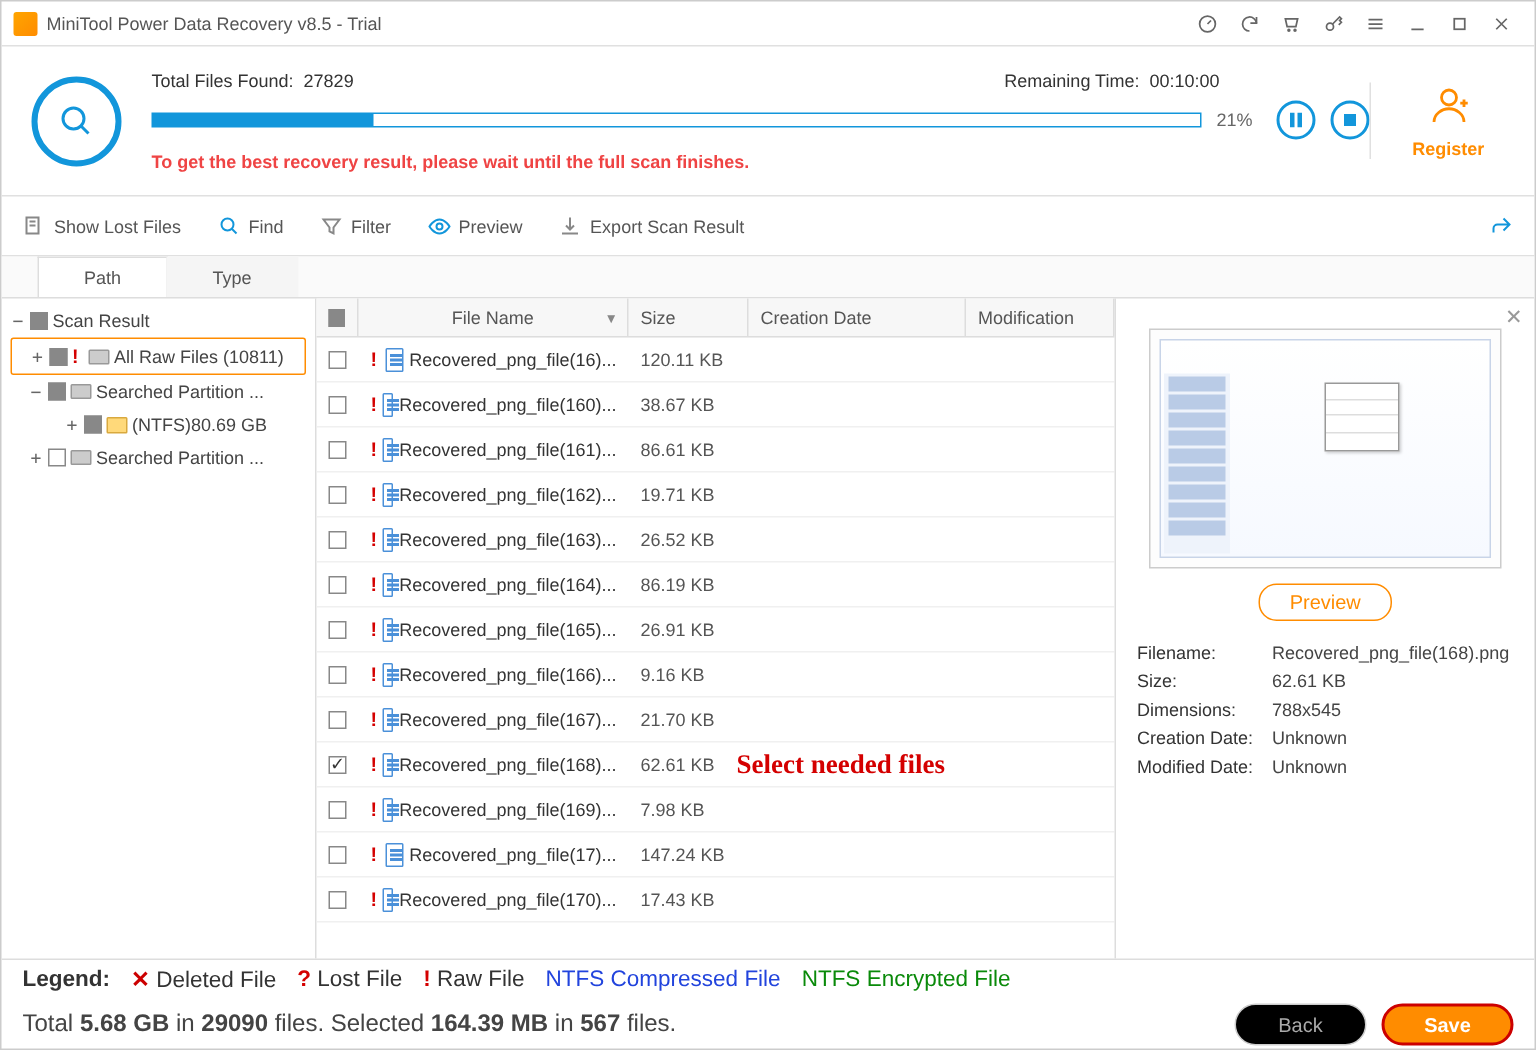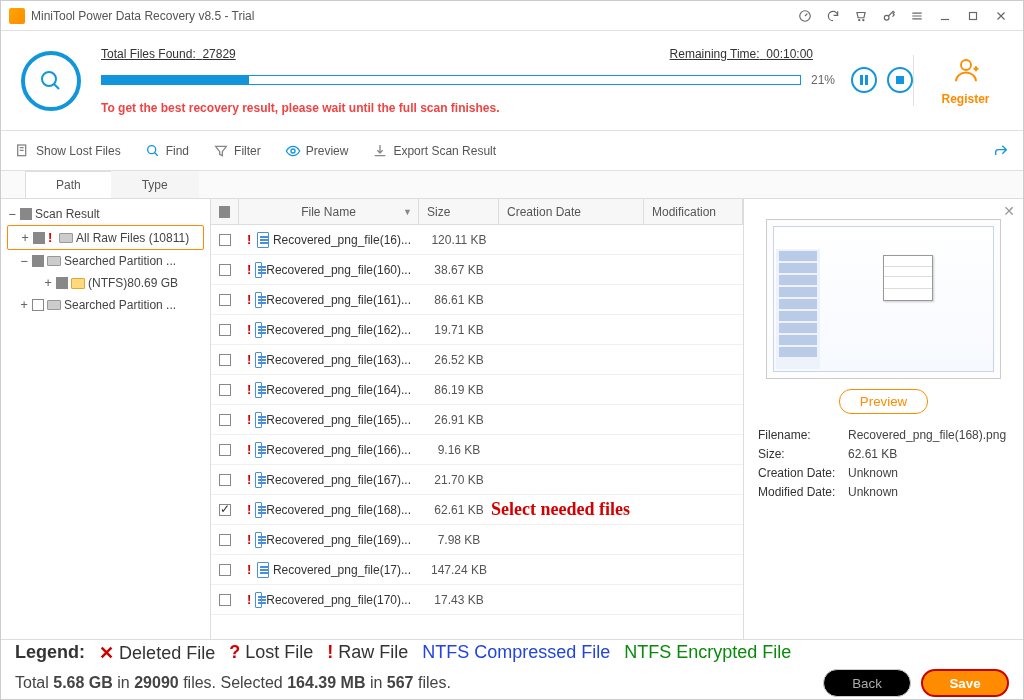--- a/index.html
+++ b/index.html
@@ -10,21 +10,21 @@
     .titlebar .app-icon { width: 16px; height: 16px; background: linear-gradient(135deg, #ffa500, #ff8c00); border-radius: 2px; margin-right: 6px; }
     .titlebar .title { flex: 1; font-size: 12px; color: #555; }
     .titlebar .tbtn { width: 20px; height: 20px; margin: 0 4px; display: flex; align-items: center; justify-content: center; color: #666; cursor: pointer; }
     .titlebar .tbtn svg { width: 14px; height: 14px; }
     
     
     .scan-header { height: 100px; display: flex; align-items: center; padding: 10px 20px; border-bottom: 1px solid #e0e0e0; }
     .magnifier-circle { width: 60px; height: 60px; border: 4px solid #1296db; border-radius: 50%; display: flex; align-items: center; justify-content: center; margin-right: 20px; }
     .magnifier-circle svg { width: 24px; height: 24px; stroke: #1296db; fill: none; stroke-width: 2; }
     .scan-info { flex: 1; }
-    .scan-top { display: flex; justify-content: space-between; padding-right: 100px; margin-bottom: 6px; text-decoration: underline; }
+    .scan-top { display: flex; justify-content: space-between; padding-right: 100px; margin-bottom: 6px; }
     .progress-row { display: flex; align-items: center; gap: 10px; margin-bottom: 8px; }
     .progress-bar { flex: 1; height: 10px; border: 1px solid #1296db; background: #fff; position: relative; }
     .progress-fill { height: 100%; background: #1296db; }
     .pct { color: #666; width: 30px; }
     .circle-btn { width: 26px; height: 26px; border: 2px solid #1296db; border-radius: 50%; display: flex; align-items: center; justify-content: center; cursor: pointer; }
     .circle-btn svg { width: 10px; height: 10px; fill: #1296db; }
     .scan-hint { font-weight: bold; color: #ef4444; }
     .register-box { width: 90px; text-align: center; border-left: 1px solid #e0e0e0; padding-left: 14px; }
     .register-box svg { width: 30px; height: 30px; stroke: #ff8c00; fill: none; stroke-width: 1.5; }
     .register-box .lbl { color: #ff8c00; font-weight: bold; margin-top: 4px; }
@@ -61,21 +61,21 @@
     .col-name { width: 180px; justify-content: center; position: relative; }
     .col-name .sort { position: absolute; right: 6px; font-size: 9px; color: #888; }
     .col-size { width: 80px; }
     .col-created { width: 145px; }
     .col-mod { flex: 1; }
     .fbody { flex: 1; overflow-y: auto; position: relative; }
     .frow { display: flex; height: 30px; align-items: center; border-bottom: 1px solid #f0f0f0; }
     .frow .c { padding: 0 8px; overflow: hidden; white-space: nowrap; text-overflow: ellipsis; }
     .frow .c-cb { width: 28px; display: flex; justify-content: center; }
     .frow .c-name { width: 180px; display: flex; align-items: center; gap: 4px; }
-    .frow .c-size { width: 80px; color: #555; text-align: center; }
+    .frow .c-size { width: 80px; color: #555; }
     .file-ico { width: 14px; height: 16px; border: 1px solid #4a90d9; background: #fff; border-radius: 1px; position: relative; }
     .file-ico::after { content: ''; position: absolute; top: 3px; left: 2px; width: 8px; height: 2px; background: #4a90d9; box-shadow: 0 3px #4a90d9, 0 6px #4a90d9; }
     .raw-mark { color: #d40000; font-weight: bold; font-size: 13px; width: 8px; }
     .chk { width: 12px; height: 12px; border: 1px solid #888; display: inline-block; background: #fff; position: relative; }
     .chk.checked::after { content: '✓'; position: absolute; top: -3px; left: 0; font-size: 12px; color: #333; }
     .annot { position: absolute; color: #d40000; font-family: "Comic Sans MS", cursive; font-size: 18px; font-weight: bold; pointer-events: none; }
     
     
     .preview { width: 280px; border-left: 1px solid #ddd; padding: 10px 14px; position: relative; }
     .preview .close { position: absolute; top: 4px; right: 8px; color: #999; cursor: pointer; font-size: 14px; }
@@ -84,21 +84,21 @@
     .thumb-sidebar { position: absolute; top: 22px; left: 2px; width: 44px; bottom: 2px; background: #eef3fb; }
     .thumb-item { height: 10px; margin: 2px 3px; background: #b9cbe6; }
     .thumb-menu { position: absolute; top: 28px; right: 60px; width: 50px; height: 46px; background: #fff; border: 1px solid #999; box-shadow: 1px 1px 2px rgba(0,0,0,.2); }
     .thumb-menu::before { content: ''; position: absolute; left: 0; right: 0; top: 10px; height: 1px; background: #ddd; box-shadow: 0 10px #ddd, 0 22px #ddd; }
     .preview-btn { display: block; margin: 8px auto 14px; padding: 4px 20px; border: 1px solid #ff8c00; color: #ff8c00; background: #fff; border-radius: 12px; cursor: pointer; }
     .meta { font-size: 12px; color: #444; }
     .meta-row { display: flex; margin: 5px 0; }
     .meta-row .k { width: 90px; color: #333; }
     
     
-    .legend { height: 26px; border-top: 1px solid #ddd; display: flex; align-items: center; padding: 0 14px; gap: 14px; font-size: 18px; }
+    .legend { height: 26px; border-top: 1px solid #ddd; display: flex; align-items: center; padding: 0 14px; gap: 14px; font-size: 15px; }
     .legend .lbl { font-weight: bold; }
     .lg-del { color: #c00; }
     .lg-lost { color: #d40000; }
     .lg-raw { color: #d40000; }
     .lg-comp { color: #2244dd; }
     .lg-enc { color: #0a8a0a; }
     
     
     .footer { height: 36px; display: flex; align-items: center; padding: 0 14px; gap: 10px; }
     .status { flex: 1; font-size: 16px; color: #444; }
@@ -464,20 +464,24 @@
     <div class="meta">
       <div class="meta-row">
           <div class="k">Filename:</div>
           <div>Recovered_png_file(168).png</div>
         </div>
       <div class="meta-row">
           <div class="k">Size:</div>
           <div>62.61 KB</div>
         </div>
       <div class="meta-row">
+          <div class="k">Dimensions:</div>
+          <div>788x545</div>
+        </div>
+      <div class="meta-row">
           <div class="k">Creation Date:</div>
           <div>Unknown</div>
         </div>
       <div class="meta-row">
           <div class="k">Modified Date:</div>
           <div>Unknown</div>
         </div>
     </div>
   </div>
 </div>

